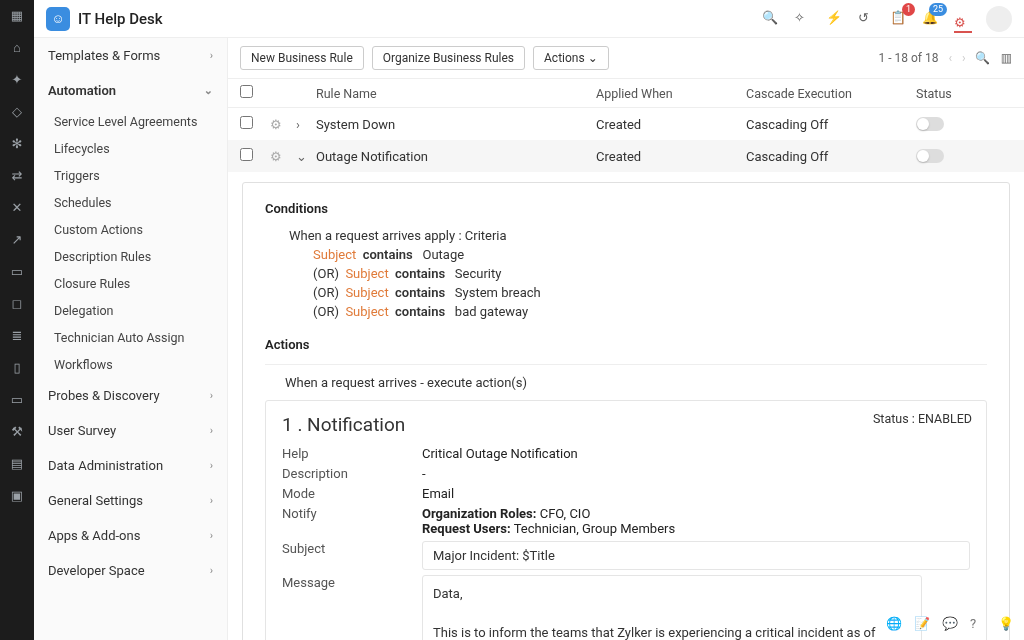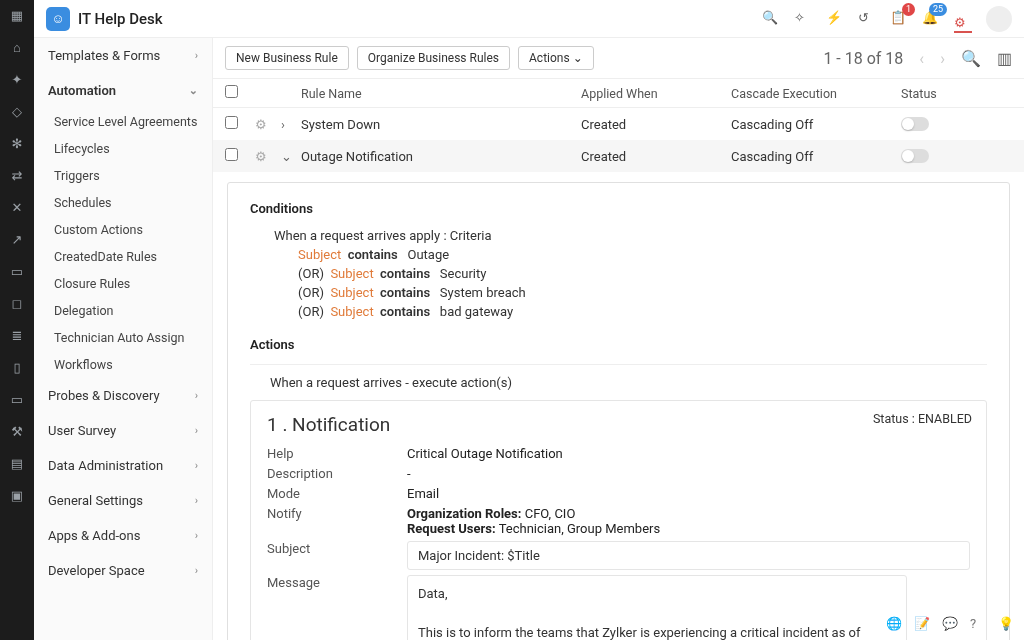--- a/index.html
+++ b/index.html
@@ -1,39 +1,39 @@
 <!DOCTYPE html>
 <html><head>
 <meta charset="utf-8">
 <style>
 *{box-sizing:border-box;margin:0;padding:0;font-family:-apple-system,BlinkMacSystemFont,"Segoe UI",Roboto,sans-serif}
 body{width:1024px;height:640px;overflow:hidden;background:#fff;color:#333;font-size:13px}
 .app{display:flex;height:100%}
 .icon-rail{width:34px;background:#1c1c1c;display:flex;flex-direction:column;align-items:center;padding-top:6px;gap:14px}
 .icon-rail .ri{width:18px;height:18px;color:#9aa0a6;display:flex;align-items:center;justify-content:center}
-.sidebar{width:179px;background:#fafafa;border-right:1px solid #eee;display:flex;flex-direction:column}
+.sidebar{width:194px;background:#fafafa;border-right:1px solid #eee;display:flex;flex-direction:column}
 .topbar{position:absolute;left:34px;top:0;right:0;height:38px;display:flex;align-items:center;padding:0 12px;border-bottom:1px solid #eee;background:#fff;z-index:5}
 .topbar .logo{width:24px;height:24px;background:#3a8de0;border-radius:5px;display:flex;align-items:center;justify-content:center;color:#fff}
 .topbar .title{font-size:15px;font-weight:500;margin-left:8px;color:#222}
 .topbar .right{margin-left:auto;display:flex;align-items:center;gap:14px;color:#666}
 .topbar .ico{width:18px;height:18px;position:relative;cursor:pointer}
 .badge{position:absolute;top:-7px;right:-7px;background:#e04646;color:#fff;border-radius:8px;font-size:9px;padding:0 4px;line-height:13px;min-width:13px;text-align:center}
 .badge.blue{background:#3a8de0}
 .gear-active{color:#d9534f;border-bottom:2px solid #d9534f;padding-bottom:8px;margin-bottom:-10px}
 .avatar{width:26px;height:26px;background:#eee;border-radius:50%}
 .sidebar-inner{margin-top:38px;overflow-y:auto}
 .sb-section{padding:10px 14px;display:flex;justify-content:space-between;align-items:center;cursor:pointer;font-size:13px;color:#333}
 .sb-section.bold{font-weight:600}
 .sb-sub{padding:6px 14px 6px 20px;font-size:12.5px;color:#444;cursor:pointer}
 .sb-sub.active{background:#fbe3e3;color:#d9534f;border-left:3px solid #d9534f;padding-left:17px}
 .chev{color:#888;font-size:11px}
 .main{flex:1;margin-top:38px;overflow-y:auto;background:#fff}
 .toolbar{display:flex;align-items:center;padding:8px 12px;gap:8px}
 .btn{border:1px solid #ccc;background:#fff;padding:4px 10px;border-radius:3px;font-size:12px;cursor:pointer;color:#333}
-.toolbar .right{margin-left:auto;display:flex;align-items:center;gap:16px;color:#666;font-size:16px}
+.toolbar .right{margin-left:auto;display:flex;align-items:center;gap:10px;color:#666;font-size:12px}
 .tbl-head{display:flex;align-items:flex-end;padding:6px 12px;border-top:1px solid #eee;border-bottom:1px solid #eee;font-size:12.5px;color:#555}
 .tbl-row{display:flex;align-items:center;padding:8px 12px;font-size:13px;color:#333}
 .tbl-row.even{background:#f6f6f6}
 .col-chk{width:30px}
 .col-gear{width:26px;color:#aaa}
 .col-expand{width:20px;color:#666;cursor:pointer}
 .col-name{flex:0 0 280px}
 .col-applied{flex:0 0 150px}
 .col-cascade{flex:0 0 170px}
 .col-status{flex:0 0 60px}
@@ -104,21 +104,21 @@
         </div>
       <div class="sb-section bold">
           <span>Automation</span>
           <span class="chev">⌄</span>
         </div>
       <div class="sb-sub">Service Level Agreements</div>
       <div class="sb-sub">Lifecycles</div>
       <div class="sb-sub">Triggers</div>
       <div class="sb-sub">Schedules</div>
       <div class="sb-sub">Custom Actions</div>
-      <div class="sb-sub">CreatedDate Rules</div>
+      <div class="sb-sub">Description Rules</div>
       <div class="sb-sub">Closure Rules</div>
       <div class="sb-sub">Delegation</div>
       <div class="sb-sub">Technician Auto Assign</div>
       <div class="sb-sub">Workflows</div>
       <div class="sb-section">
           <span>Probes &amp; Discovery</span>
           <span class="chev">›</span>
         </div>
       <div class="sb-section">
           <span>User Survey</span>

